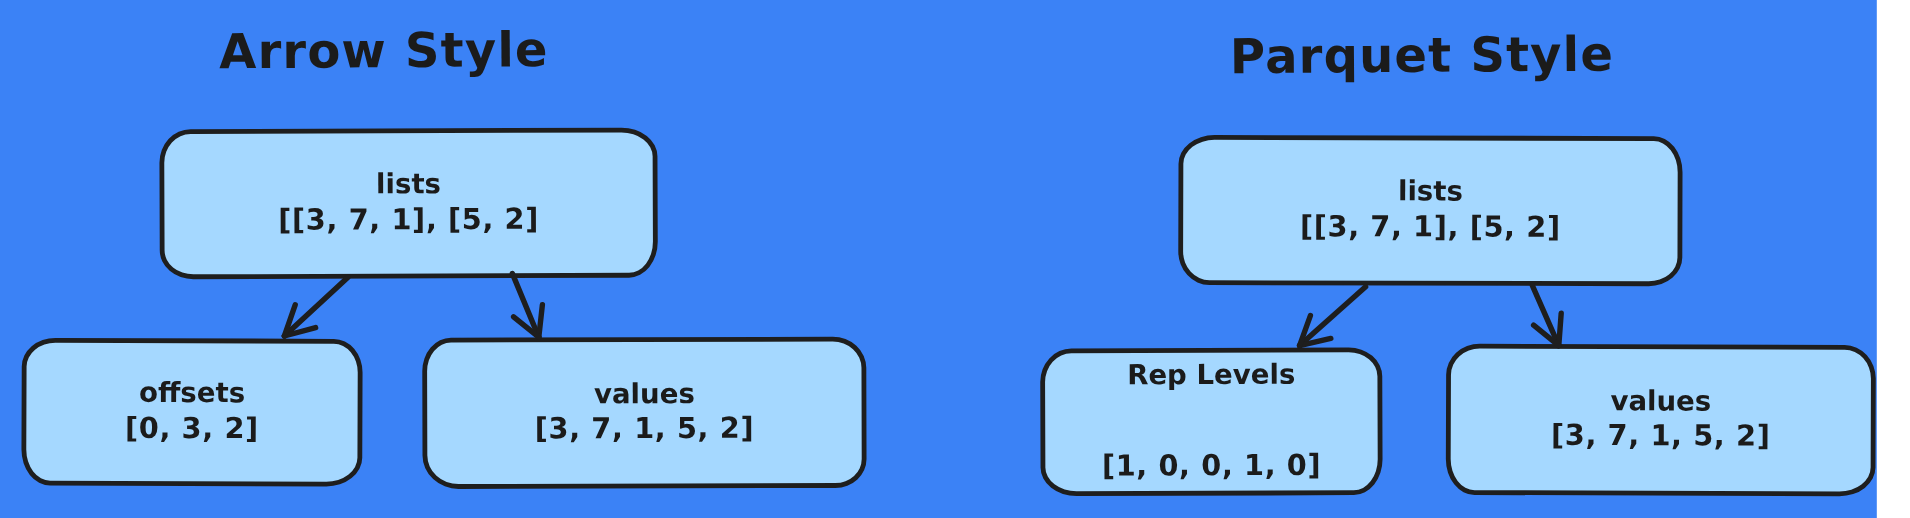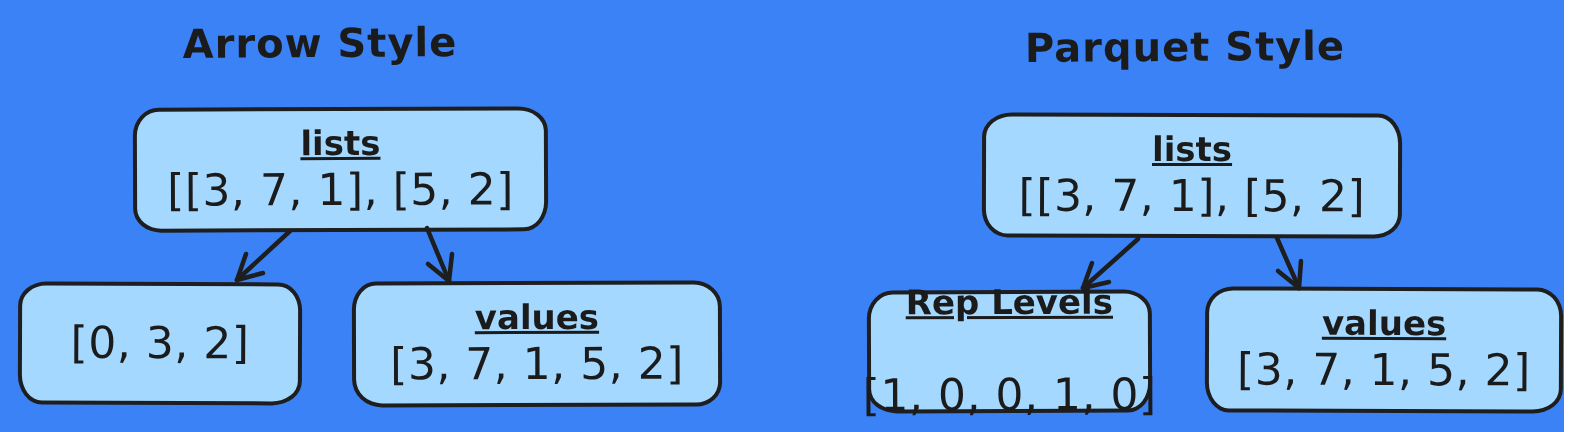--- a/index.html
+++ b/index.html
@@ -30,22 +30,22 @@
     background: #a5d8ff;
     border: 4.5px solid #1e1e1e;
     box-sizing: border-box;
     display: flex;
     flex-direction: column;
     align-items: center;
     justify-content: center;
     gap: 2px;
     white-space: nowrap;
   }
-  .node-label { font-size: 34px; font-weight: bold; line-height: 1.15; text-decoration: underline; }
-  .node-value { font-size: 44px; font-weight: normal; line-height: 1.15; letter-spacing: 0.5px; }
+  .node-label { font-size: 23px; font-weight: bold; line-height: 1.15; }
+  .node-value { font-size: 24px; font-weight: bold; line-height: 1.15; letter-spacing: 0.5px; }
 
   
   #node-arrow-lists    { left: 133px;  top: 107px; width: 415px; height: 125px; border-radius: 26px 30px 24px 28px / 28px 24px 30px 24px; transform: rotate(-0.2deg); }
   #node-arrow-offsets  { left: 18px;   top: 282px; width: 284px; height: 123px; border-radius: 28px 24px 30px 24px / 24px 28px 24px 30px; transform: rotate(0.2deg); }
   #node-arrow-values   { left: 352px;  top: 281px; width: 370px; height: 126px; border-radius: 24px 28px 26px 30px / 28px 26px 24px 28px; transform: rotate(-0.15deg); }
   #node-parquet-lists  { left: 982px;  top: 113px; width: 420px; height: 125px; border-radius: 30px 24px 28px 26px / 24px 30px 24px 28px; transform: rotate(0.15deg); }
   #node-parquet-rep    { left: 867px;  top: 290px; width: 285px; height: 123px; border-radius: 26px 28px 24px 30px / 28px 24px 30px 24px; transform: rotate(-0.2deg); gap: 48px; }
   #node-parquet-values { left: 1205px; top: 287px; width: 358px; height: 126px; border-radius: 28px 26px 30px 24px / 26px 28px 24px 30px; transform: rotate(0.2deg); }
 
   #arrows-layer {
@@ -68,20 +68,21 @@
   <div class="diagram-title" id="title-arrow">Arrow Style</div>
 
   <div class="diagram-title" id="title-parquet">Parquet Style</div>
 
   <div class="node" id="node-arrow-lists">
     <div class="node-label">lists</div>
     <div class="node-value">[[3, 7, 1], [5, 2]</div>
   </div>
 
   <div class="node" id="node-arrow-offsets">
+    <div class="node-label">offsets</div>
     <div class="node-value">[0, 3, 2]</div>
   </div>
 
   <div class="node" id="node-arrow-values">
     <div class="node-label">values</div>
     <div class="node-value">[3, 7, 1, 5, 2]</div>
   </div>
 
   <div class="node" id="node-parquet-lists">
     <div class="node-label">lists</div>

